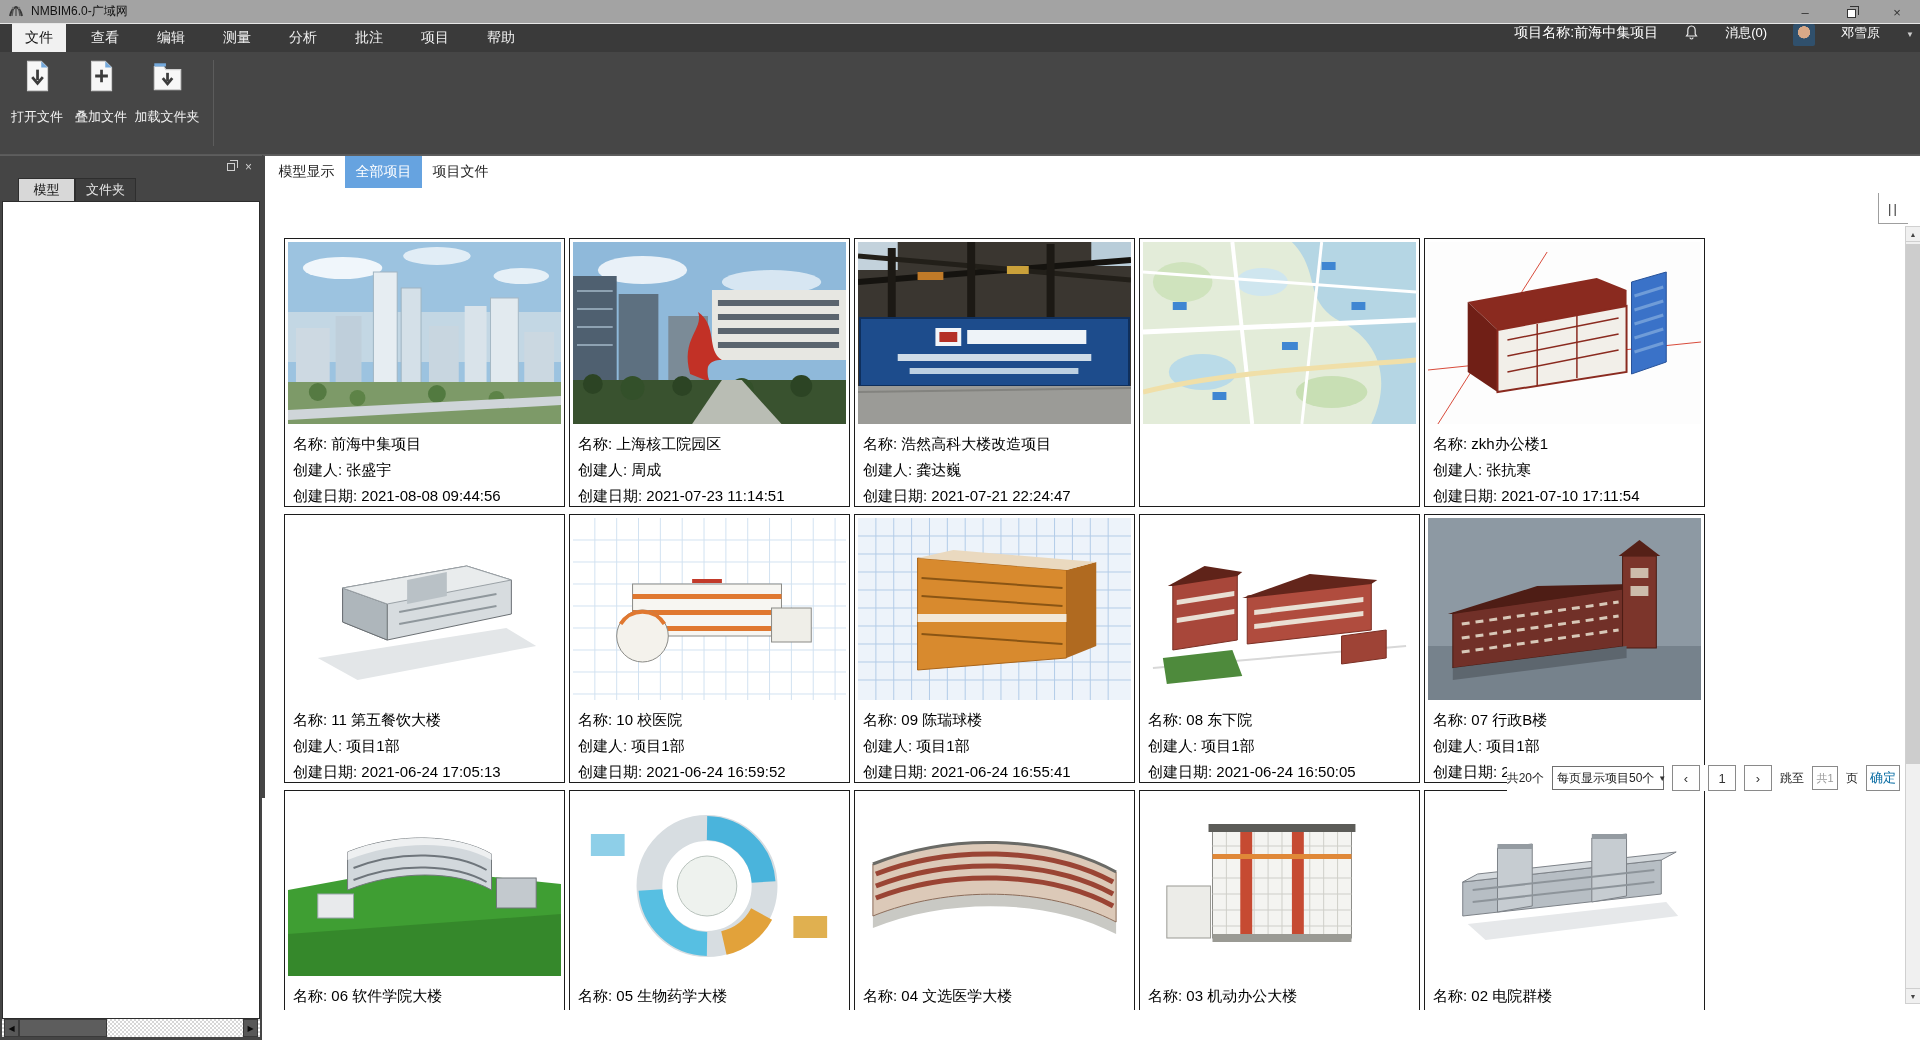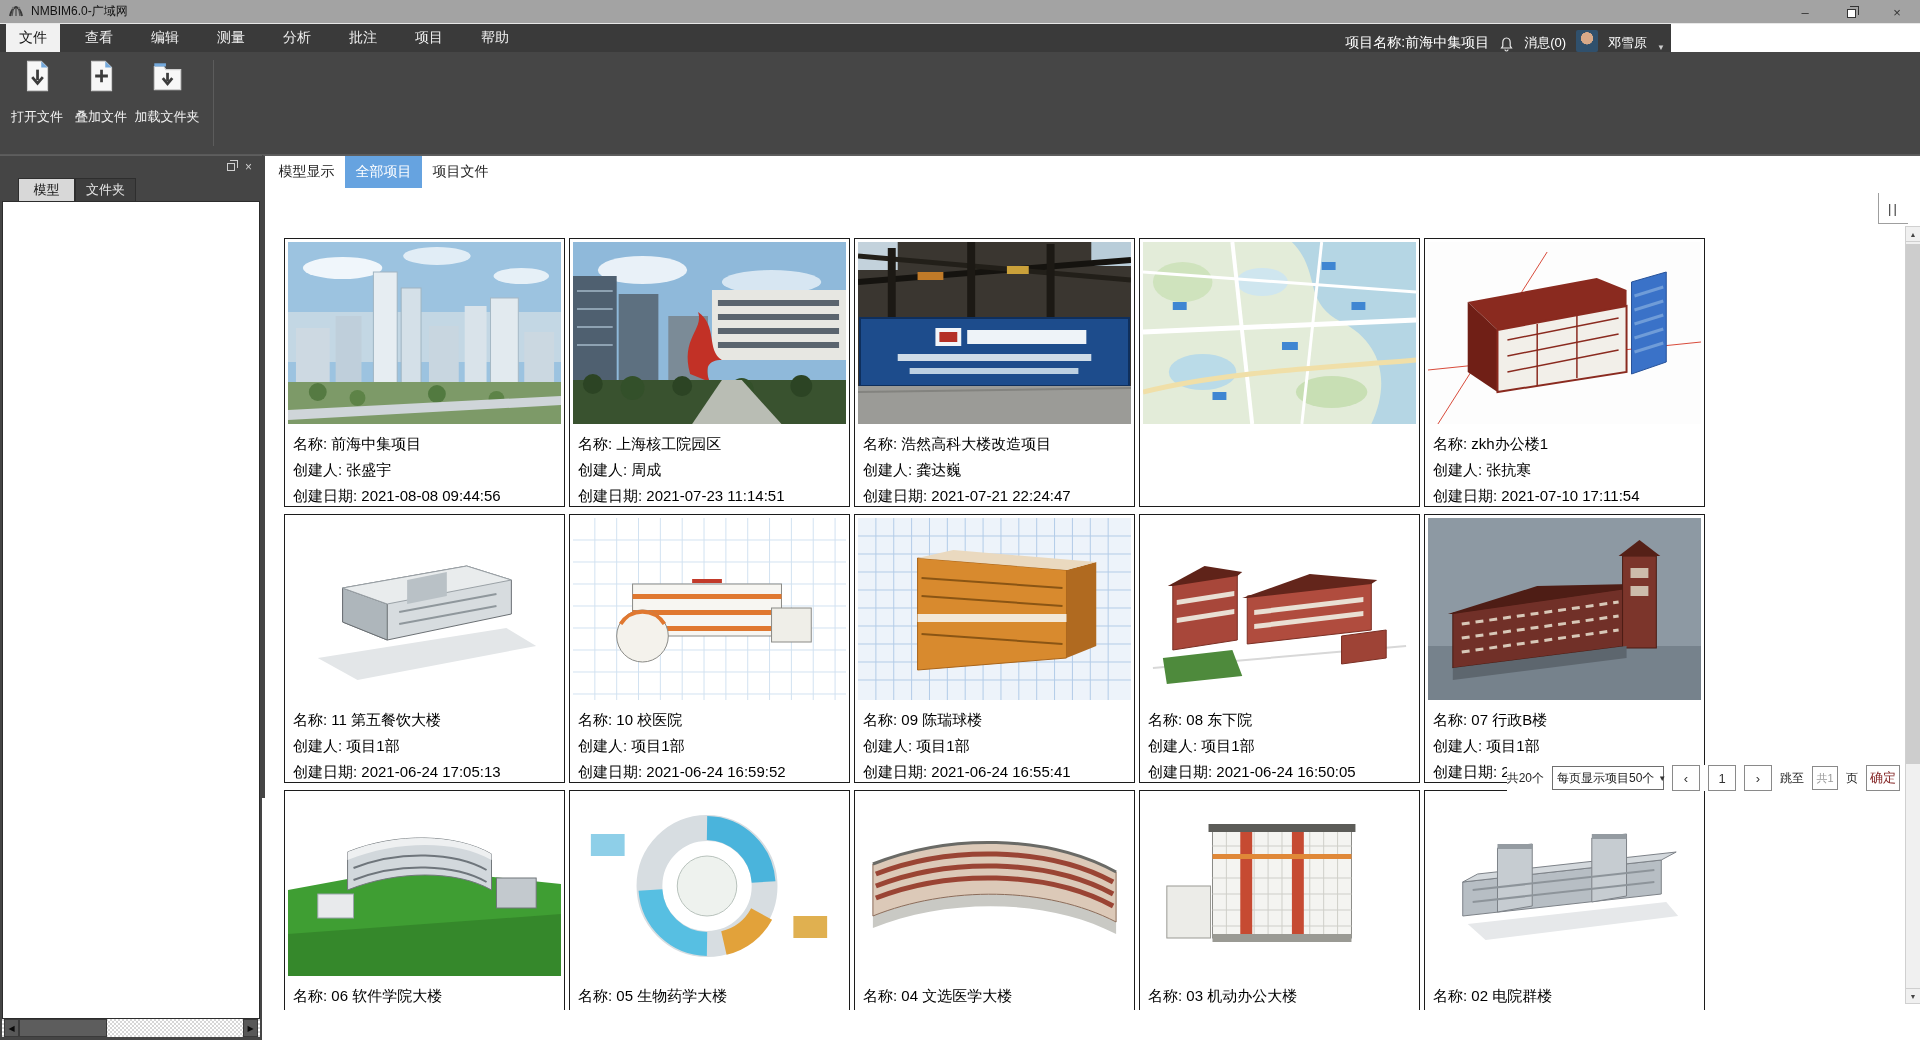--- a/index.html
+++ b/index.html
@@ -13,26 +13,26 @@
   .app-icon { width:16px; height:16px; margin-left:8px; }
   .title-text { margin-left:7px; font-size:12px; color:#111; }
   .win-controls { position:absolute; right:0; top:0; height:24px; display:flex; }
   .win-btn { width:46px; height:24px; display:flex; align-items:center; justify-content:center;
     color:#333; font-size:13px; cursor:default; }
   .restore-glyph { position:relative; width:9px; height:9px; border:1px solid #333; background:#fff; margin-top:2px;}
   .restore-glyph::before { content:""; position:absolute; left:2px; top:-4px; width:8px; height:8px;
     border:1px solid #333; border-left:none; border-bottom:none; }
 
   
-  .menubar { position:absolute; left:0; top:24px; width:1671px; height:28px; background:#3a3a3a;
-    display:flex; align-items:stretch; padding-left:6px; }
+  .menubar { position:absolute; left:0; top:24px; width:1920px; height:28px; background:#3a3a3a;
+    display:flex; align-items:stretch; padding-left:12px; }
   .menu-item { min-width:54px; padding:0 6px; display:flex; align-items:center; justify-content:center;
     color:#f0f0f0; font-size:14px; margin-right:12px; }
   .menu-item.active { background:#f1f1f1; color:#111; }
-  .menubar-right { position:absolute; right:6px; top:0; height:28px; display:flex; align-items:flex-end; gap:10px; }
+  .menubar-right { position:absolute; right:6px; top:0; height:28px; display:flex; align-items:flex-start; gap:26px; }
   .proj-label { color:#fff; font-size:14px; }
   .bell { width:15px; height:16px; }
   .msg-label { color:#fff; font-size:13px; }
   .avatar { width:22px; height:22px; border-radius:2px;
     background:radial-gradient(circle at 50% 38%, #d8a988 0 34%, #30506c 36%), #30506c; }
   .user-label { color:#fff; font-size:13px; }
   .user-caret { color:#ccc; font-size:8px; margin-top:6px;}
 
   
   .ribbon { position:absolute; left:0; top:52px; width:1920px; height:103px; background:#464646;
@@ -101,21 +101,21 @@
     gap:8px; font-size:13px; color:#222; background:#fff; }
   .pg-text { white-space:nowrap; font-size:12px; }
   .page-size { width:112px; height:24px; border:1px solid #6e6e6e; display:flex; align-items:center;
     padding:0 4px; gap:4px; font-size:12px; white-space:nowrap; background:#fff; }
   .page-size .caret { margin-left:auto; font-size:8px; color:#333; }
   .pg-btn { width:28px; height:26px; border:1px solid #8a8a8a; background:#fff; display:flex;
     align-items:center; justify-content:center; font-size:13px; color:#333; }
   .jump-box { width:26px; height:24px; border:1px solid #8a8a8a; display:flex; align-items:center;
     justify-content:center; font-size:11px; color:#9a9a9a; background:#fff; }
   .confirm-btn { width:34px; height:26px; border:1px solid #8a8a8a; background:#fff; display:flex;
-    align-items:center; justify-content:center; font-size:13px; color:#7f1d1d; }
+    align-items:center; justify-content:center; font-size:13px; color:#0369a1; }
 </style>
 </head>
 <body>
 
 <div class="app">
 
   <div class="titlebar">
     <svg class="app-icon" viewBox="0 0 16 16">
       <path d="M2,12 C3,7 5,4 8,3 C11,4 13,7 14,12" fill="none" stroke="#3a3a3a" stroke-width="2"></path>
       <path d="M4,12 L5,6 M8,12 L8,4 M12,12 L11,6" stroke="#555" stroke-width="1.4"></path>

